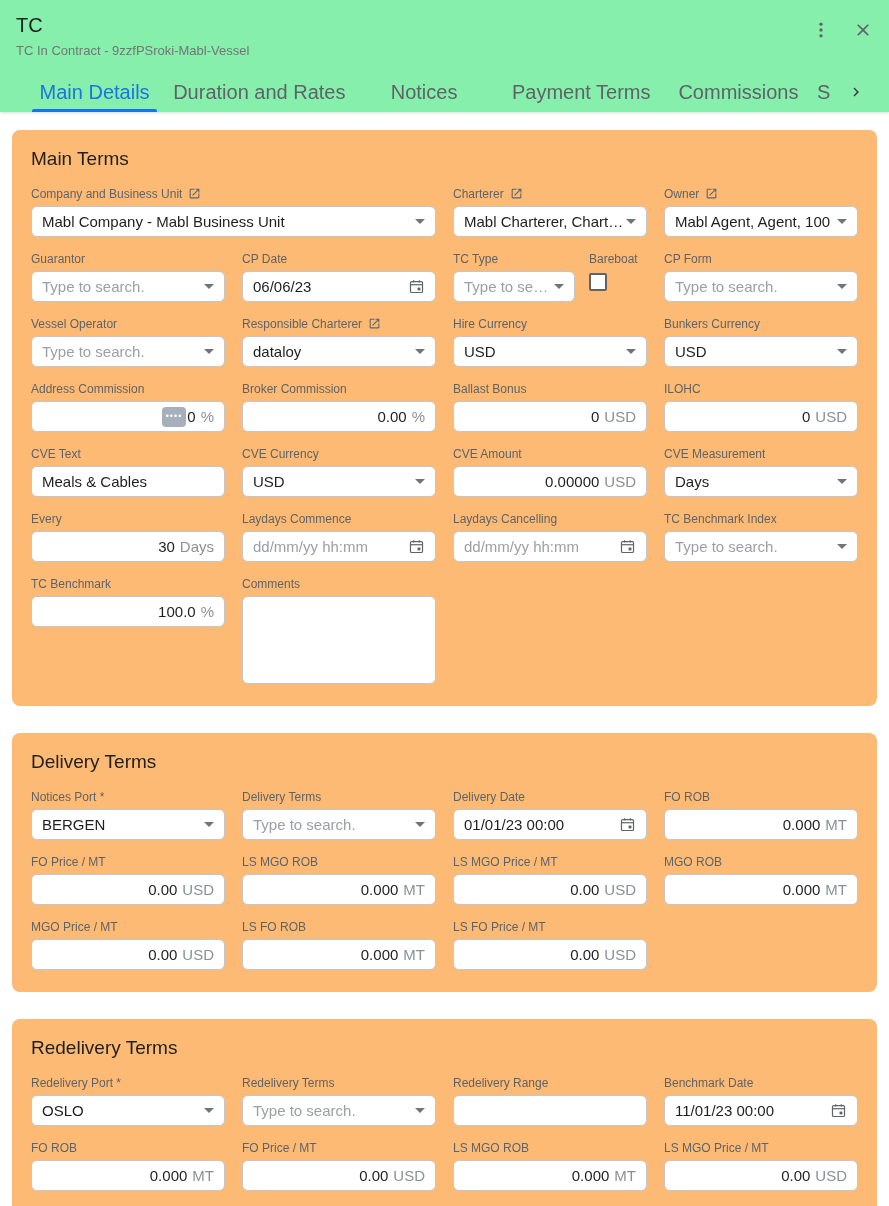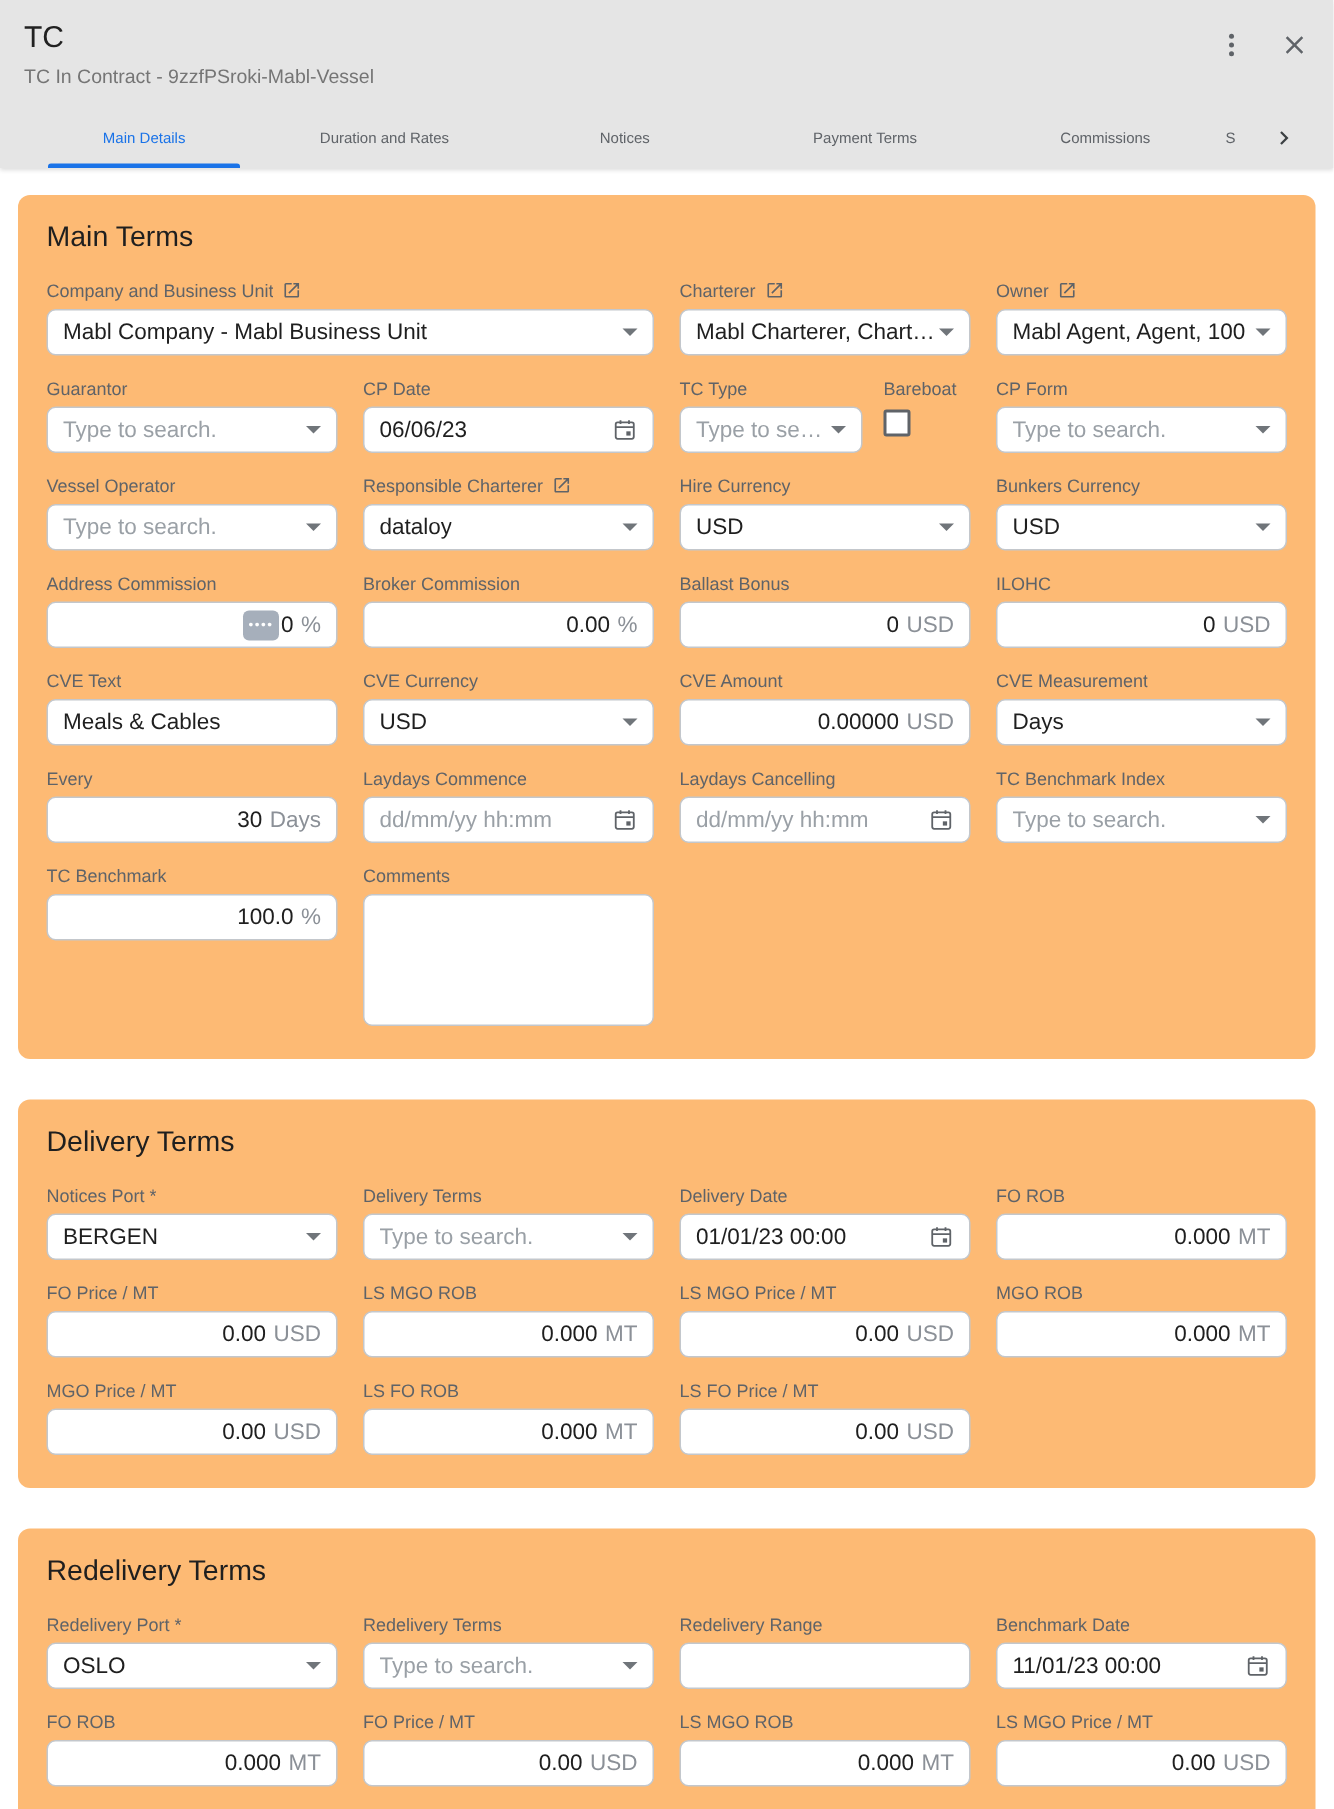--- a/index.html
+++ b/index.html
@@ -1,29 +1,29 @@
 <!DOCTYPE html>
 <html><head>
 <meta charset="utf-8">
 <style>
   * { box-sizing: border-box; margin: 0; padding: 0; }
   html,body { width: 889px; background: #fff; font-family: "Liberation Sans", "DejaVu Sans", sans-serif; color:#202124; }
   body { min-height: 1206px; }
 
   
-  .header { background:#e5e5e5; padding: 14px 16px 0 16px; position: relative; box-shadow: 0 1px 3px rgba(0,0,0,.14); }
+  .header { background:#86efac; padding: 14px 16px 0 16px; position: relative; box-shadow: 0 1px 3px rgba(0,0,0,.14); }
   .hd-title { font-size: 20px; font-weight: 500; color:#212121; }
   .hd-sub { font-size: 13px; color:#757575; margin-top: 6px; }
   .hd-actions { position:absolute; top: 18px; right: 14px; display:flex; align-items:center; gap: 18px; }
   .icon-btn { width: 24px; height: 24px; display:flex; align-items:center; justify-content:center; cursor:pointer; color:#5f6368; background:none; border:none; }
   .icon-btn svg { width: 20px; height: 20px; fill:#5f6368; }
 
   
   .tabbar { display:flex; align-items:stretch; margin-top: 14px; height: 40px; overflow:hidden; }
-  .tab { flex: 1 1 0; display:flex; align-items:center; justify-content:center; font-size: 10px; color:#5f6368; cursor:pointer; position:relative; white-space:nowrap; }
+  .tab { flex: 1 1 0; display:flex; align-items:center; justify-content:center; font-size: 20px; color:#5f6368; cursor:pointer; position:relative; white-space:nowrap; }
   .tab.active { color:#1a73e8; font-weight: 500; }
   .tab.active::after { content:""; position:absolute; left: 10%; right: 10%; bottom: 0; height: 3px; background:#1a73e8; border-radius: 2px 2px 0 0; }
   .tab.partial { flex: 0 0 22px; overflow:hidden; justify-content:flex-start; }
   .tab-scroll { flex: 0 0 34px; display:flex; align-items:center; justify-content:center; cursor:pointer; }
   .tab-scroll svg { width:18px; height:18px; fill:#3c4043; }
 
   
   .content { padding: 18px 12px 8px 12px; background:#fff; }
   .section { background:#fdba74; border-radius: 8px; padding: 18px 19px 22px 19px; margin-bottom: 27px; }
   .section-title { font-size: 19px; font-weight: 500; color:#1f1f1f; margin-bottom: 16px; }

